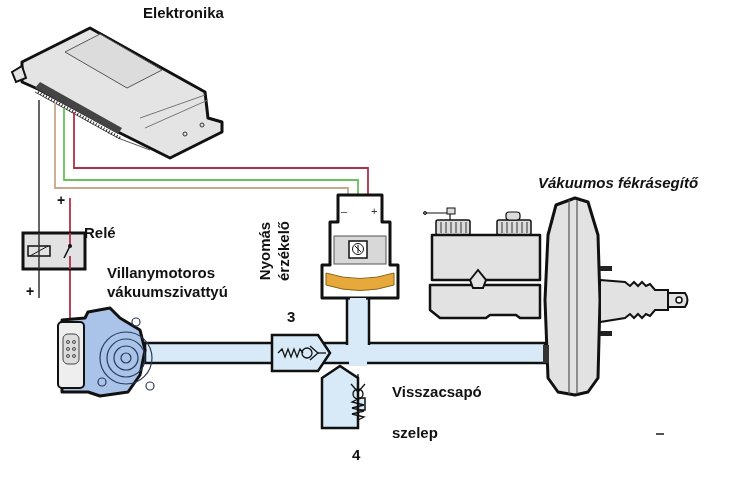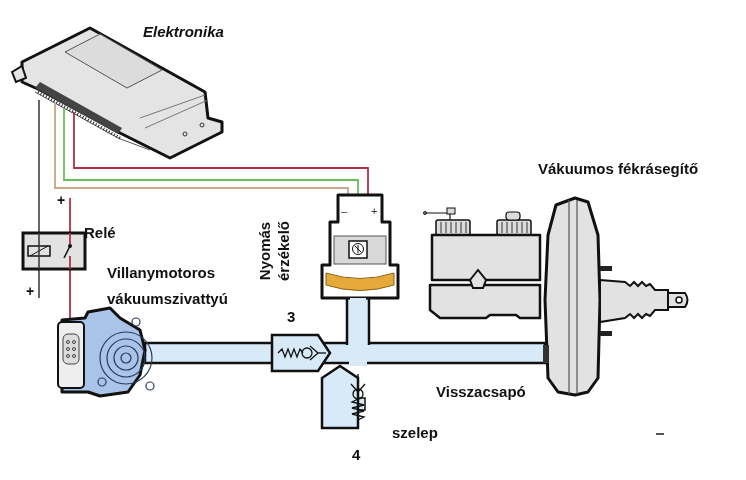--- a/index.html
+++ b/index.html
@@ -152,26 +152,26 @@
     <path d="M600,280 L625,282 L630,286 L634,282 L638,286 L642,282 L646,286 L650,284 L655,290 L668,290 L668,310 L655,310 L650,316 L646,314 L642,318 L638,314 L634,318 L630,314 L625,318 L600,322 Z" fill="#e2e2e2" stroke="#111" stroke-width="2"></path>
     <path d="M668,293 L685,293 Q690,300 685,307 L668,307 Z" fill="#e2e2e2" stroke="#111" stroke-width="2"></path>
     <circle cx="679" cy="300" r="3" fill="#fff" stroke="#111" stroke-width="1.5"></circle>
 
     <rect x="543" y="345" width="6" height="18" fill="#333"></rect>
   </g>
 
   <rect x="656" y="433" width="8" height="2" fill="#555"></rect>
 </svg>
 
-<div class="lbl" style="left:143px;top:23px;font-style:italic;">Elektronika</div>
+<div class="lbl" style="left:143px;top:4px;">Elektronika</div>
 <div class="lbl" style="left:84px;top:224px;">Relé</div>
 <div class="lbl" style="left:107px;top:264px;">Villanymotoros</div>
-<div class="lbl" style="left:107px;top:283px;margin-top:7px;">vákuumszivattyú</div>
-<div class="lbl" style="left:538px;top:160px;">Vákuumos fékrásegítő</div>
-<div class="lbl" style="left:392px;top:383px;margin-left:44px;">Visszacsapó</div>
+<div class="lbl" style="left:107px;top:283px;">vákuumszivattyú</div>
+<div class="lbl" style="left:538px;top:174px;font-style:italic;">Vákuumos fékrásegítő</div>
+<div class="lbl" style="left:392px;top:383px;">Visszacsapó</div>
 <div class="lbl" style="left:392px;top:424px;">szelep</div>
 
 <div style="position:absolute;left:250px;top:198px;width:90px;height:110px;">
   <div class="lbl" style="left:-14px;top:44px;transform:rotate(-90deg);transform-origin:center;">Nyomás</div>
   <div class="lbl" style="left:4px;top:44px;transform:rotate(-90deg);transform-origin:center;">érzékelő</div>
 </div>
 
 <div class="num" style="left:287px;top:308px;">3</div>
 <div class="num" style="left:352px;top:446px;">4</div>
 

